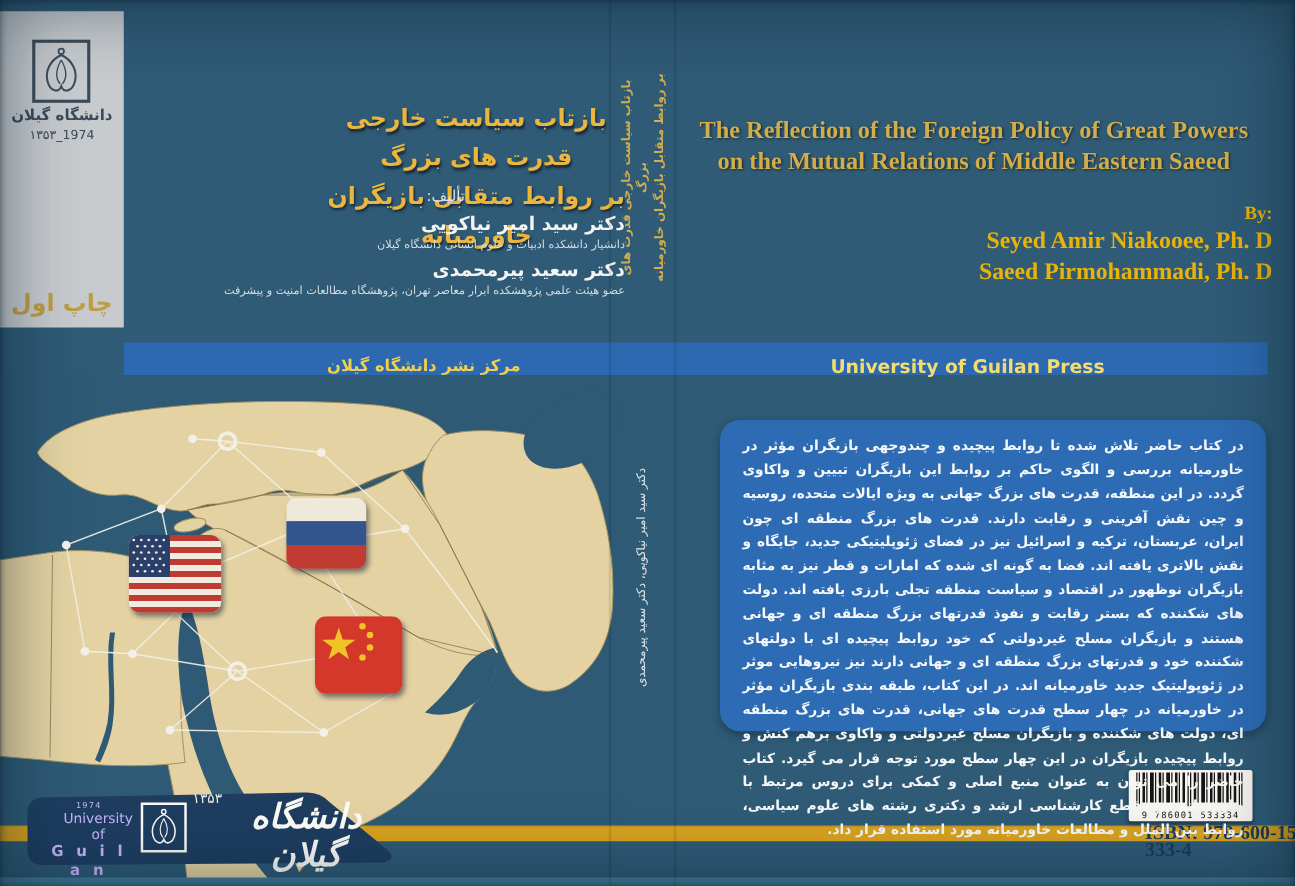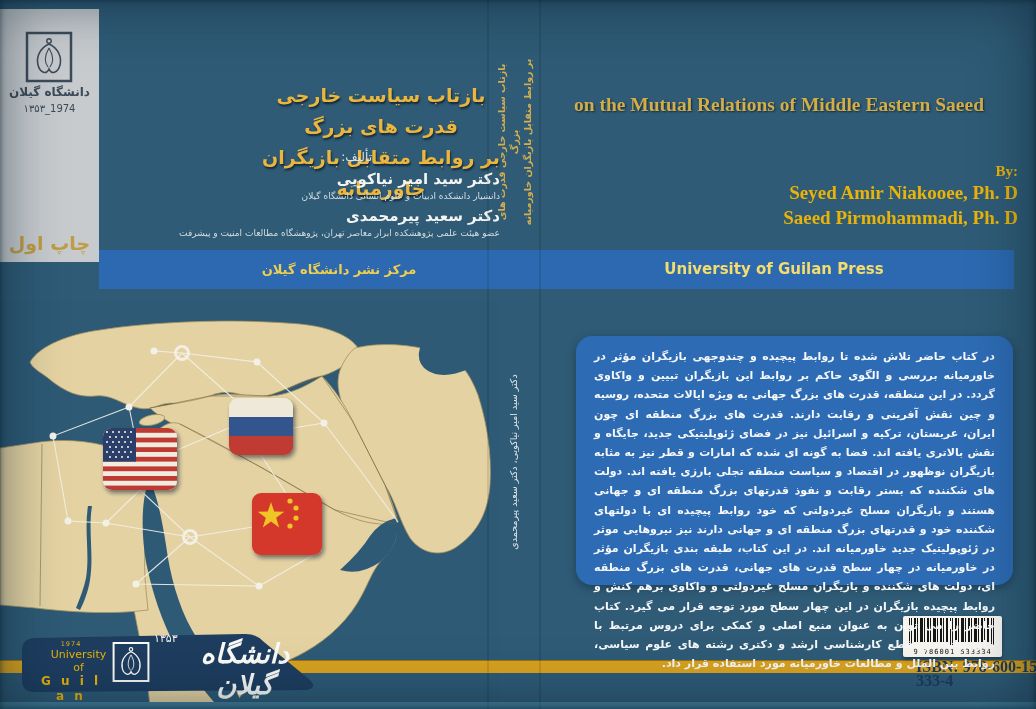--- a/index.html
+++ b/index.html
@@ -9,21 +9,21 @@
   .abs{position:absolute;}
 
   
   #gray-strip{left:0;top:9px;width:99px;height:253px;background:#c7cbce;color:#3c4b59;z-index:4;}
   #strip-emblem{position:absolute;left:25px;top:22px;width:48px;height:52px;color:#3c4b59;}
   #strip-callig{position:absolute;left:0;top:76px;width:99px;text-align:center;font-size:12px;font-weight:bold;direction:rtl;}
   #strip-years{position:absolute;left:0;top:94px;width:99px;text-align:center;font-size:10px;letter-spacing:1px;}
   #edition{position:absolute;left:0;bottom:8px;width:99px;text-align:center;font-size:19px;font-weight:bold;color:#bf9c45;direction:rtl;}
 
   
-  #pub-band{left:99px;top:250px;width:915px;height:39px;background:#2c69b0;z-index:4;}
+  #pub-band{left:99px;top:274px;width:915px;height:26px;background:#2c69b0;z-index:4;}
   #band-fa{position:absolute;left:40px;top:0;width:400px;height:39px;line-height:39px;text-align:center;
            color:#f0cf4e;font-size:13px;font-weight:bold;direction:rtl;}
   #band-en{position:absolute;right:0;top:0;width:480px;height:39px;line-height:39px;text-align:center;
            color:#f4dd6c;font-size:15px;font-weight:bold;}
 
   
   #fa-title{left:262px;top:80px;width:238px;text-align:center;direction:rtl;color:#eab63d;
             font-size:19px;font-weight:bold;line-height:31px;text-shadow:1px 2px 2px rgba(15,28,40,.8);}
   #fa-authors{left:290px;top:150px;width:210px;direction:rtl;text-align:right;color:#e8ecef;}
   #fa-talif{font-size:12px;color:#dce2e6;margin-left:0;margin-right:128px;}
@@ -61,21 +61,21 @@
   #bottom-edge{left:0;top:702px;width:1036px;height:7px;background:#44809f;z-index:2;}
   #isbn{left:916px;top:660px;width:160px;height:14px;line-height:14px;text-align:left;z-index:3;
         font-family:"Liberation Serif",serif;font-weight:bold;font-size:16px;color:#1c3a5f;}
   #barcode{left:903px;top:616px;width:99px;height:41px;background:#f6f4ef;border-radius:2px;z-index:3;
            box-shadow:0 2px 4px rgba(0,0,0,.4);}
   #barcode-digits{position:absolute;left:0;bottom:1px;width:99px;text-align:center;
                   font-family:"DejaVu Sans Mono",monospace;font-size:7px;letter-spacing:1px;color:#111;}
 
   #banner{left:18px;top:630px;width:302px;height:64px;z-index:3;}
   #banner-shape{position:absolute;left:0;top:0;}
-  #banner-en{position:absolute;left:14px;top:11px;width:78px;text-align:center;color:#eab308;}
+  #banner-en{position:absolute;left:14px;top:11px;width:78px;text-align:center;color:#c4b5fd;}
   #banner-year{font-size:6.5px;letter-spacing:1px;line-height:7px;}
   #banner-uni{font-size:11px;line-height:13px;margin-left:15px;}
   #banner-guilan{font-size:12px;font-weight:bold;letter-spacing:3px;line-height:15px;}
   #banner-emblem{position:absolute;left:94px;top:9px;width:38px;height:46px;color:#fbfbf8;}
   #banner-1353{position:absolute;left:136px;top:2px;font-size:11px;color:#f1f1ec;direction:rtl;}
   #banner-callig{position:absolute;left:152px;top:8px;width:150px;text-align:center;direction:rtl;
                  font-size:27px;font-weight:bold;font-style:italic;color:#fbfbf8;}
 
   
   #vignette{left:0;top:0;width:1036px;height:709px;z-index:8;pointer-events:none;
@@ -311,20 +311,21 @@
   </div>
   <div id="fa-authors" class="abs">
     <div id="fa-talif">تألیف:</div>
     <div class="fa-name">دکتر سید امیر نیاکویی</div>
     <div class="fa-aff">دانشیار دانشکده ادبیات و علوم انسانی دانشگاه گیلان</div>
     <div class="fa-name">دکتر سعید پیرمحمدی</div>
     <div class="fa-aff">عضو هیئت علمی پژوهشکده ابرار معاصر تهران، پژوهشگاه مطالعات امنیت و پیشرفت</div>
   </div>
 
   <div id="en-title" class="abs">
+    <div>The Reflection of the Foreign Policy of Great Powers</div>
     <div>on the Mutual Relations of Middle Eastern Saeed</div>
   </div>
   <div id="en-by" class="abs">
     <div class="by-label">By:</div>
     <div class="en-name">Seyed Amir Niakooee, Ph. D</div>
     <div class="en-name">Saeed Pirmohammadi, Ph. D</div>
   </div>
 
   <div id="blurb" class="abs">
     <p>در کتاب حاضر تلاش شده تا روابط پیچیده و چندوجهی بازیگران مؤثر در خاورمیانه بررسی و الگوی حاکم بر روابط این بازیگران تبیین و واکاوی گردد. در این منطقه، قدرت های بزرگ جهانی به ویژه ایالات متحده، روسیه و چین نقش آفرینی و رقابت دارند. قدرت های بزرگ منطقه ای چون ایران، عربستان، ترکیه و اسرائیل نیز در فضای ژئوپلیتیکی جدید، جایگاه و نقش بالاتری یافته اند. فضا به گونه ای شده که امارات و قطر نیز به مثابه بازیگران نوظهور در اقتصاد و سیاست منطقه تجلی بارزی یافته اند. دولت های شکننده که بستر رقابت و نفوذ قدرتهای بزرگ منطقه ای و جهانی هستند و بازیگران مسلح غیردولتی که خود روابط پیچیده ای با دولتهای شکننده خود و قدرتهای بزرگ منطقه ای و جهانی دارند نیز نیروهایی موثر در ژئوپولیتیک جدید خاورمیانه اند. در این کتاب، طبقه بندی بازیگران مؤثر در خاورمیانه در چهار سطح قدرت های جهانی، قدرت های بزرگ منطقه ای، دولت های شکننده و بازیگران مسلح غیردولتی و واکاوی برهم کنش و روابط پیچیده بازیگران در این چهار سطح مورد توجه قرار می گیرد. کتاب حاضر را می توان به عنوان منبع اصلی و کمکی برای دروس مرتبط با خاورمیانه در مقطع کارشناسی ارشد و دکتری رشته های علوم سیاسی، روابط بین الملل و مطالعات خاورمیانه مورد استفاده قرار داد.</p>

